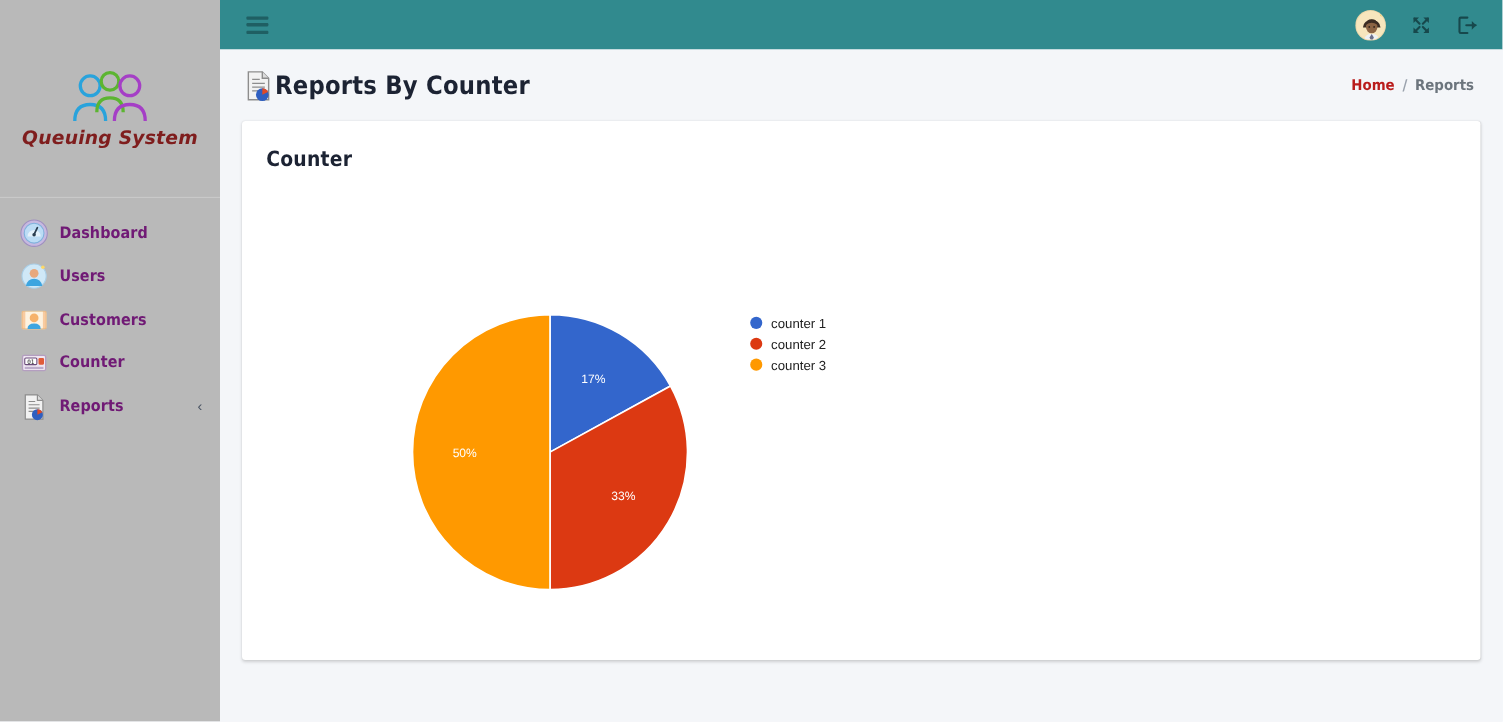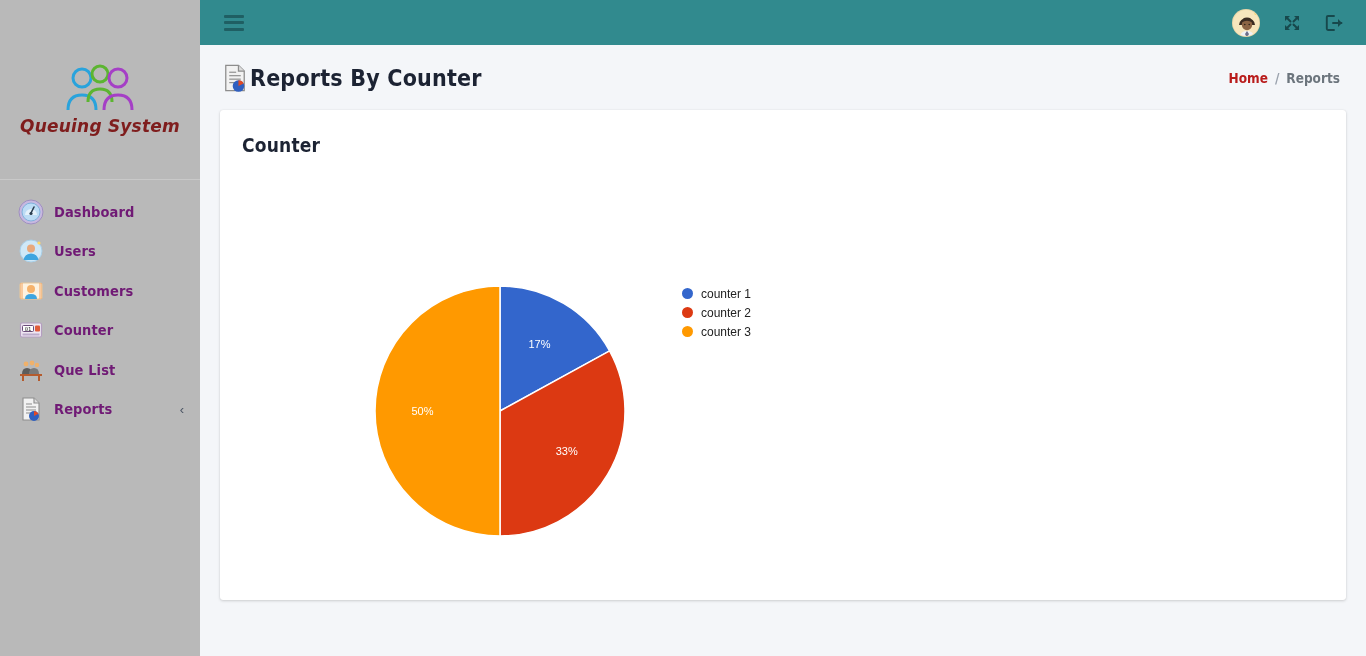--- a/index.html
+++ b/index.html
@@ -232,36 +232,20 @@
             <text x="10" y="13.6" font-size="5.5" font-family="DejaVu Sans Mono, monospace" fill="#2c2c2c" text-anchor="middle">01</text>
             <rect x="17" y="8.5" width="5" height="6" rx="1" fill="#e05b3a"></rect>
             <rect x="4.5" y="16.5" width="17" height="2" fill="#9b85b0" opacity=".6"></rect>
           </svg>
         </span>
         <span class="nav-label">Counter</span>
         <span class="nav-chevron"></span>
       </div>
 
 
-      <div class="nav-item">
-        <span>
-          <svg class="nav-ico" viewBox="0 0 26 26">
-            <circle cx="8" cy="7" r="2.4" fill="#f0b16a"></circle>
-            <circle cx="14" cy="6" r="2.4" fill="#f0b16a"></circle>
-            <circle cx="19" cy="8" r="2.2" fill="#f0b16a"></circle>
-            <path d="M4 17 q0 -6 5 -6 q5 0 5 6z" fill="#5c5c5c"></path>
-            <path d="M11 17 q0 -6 5 -6 q5 0 5 6z" fill="#7a7a7a"></path>
-            <rect x="2" y="17" width="22" height="2" fill="#b55b2d"></rect>
-            <rect x="4" y="19" width="2" height="5" fill="#b55b2d"></rect>
-            <rect x="20" y="19" width="2" height="5" fill="#b55b2d"></rect>
-          </svg>
-        </span>
-        <span class="nav-label">Que List</span>
-        <span class="nav-chevron"></span>
-      </div>
 
 
       <div class="nav-item">
         <span>
           <svg class="nav-ico" viewBox="0 0 26 26">
             <path d="M5 2 h11 l5 5 v17 H5z" fill="#f2f2f2" stroke="#8d8d8d" stroke-width="1.1"></path>
             <path d="M16 2 v5 h5" fill="#dcdcdc" stroke="#8d8d8d" stroke-width="1.1"></path>
             <g stroke="#8d8d8d" stroke-width="1">
               <line x1="8" y1="8" x2="14" y2="8"></line>
               <line x1="8" y1="11" x2="18" y2="11"></line>

